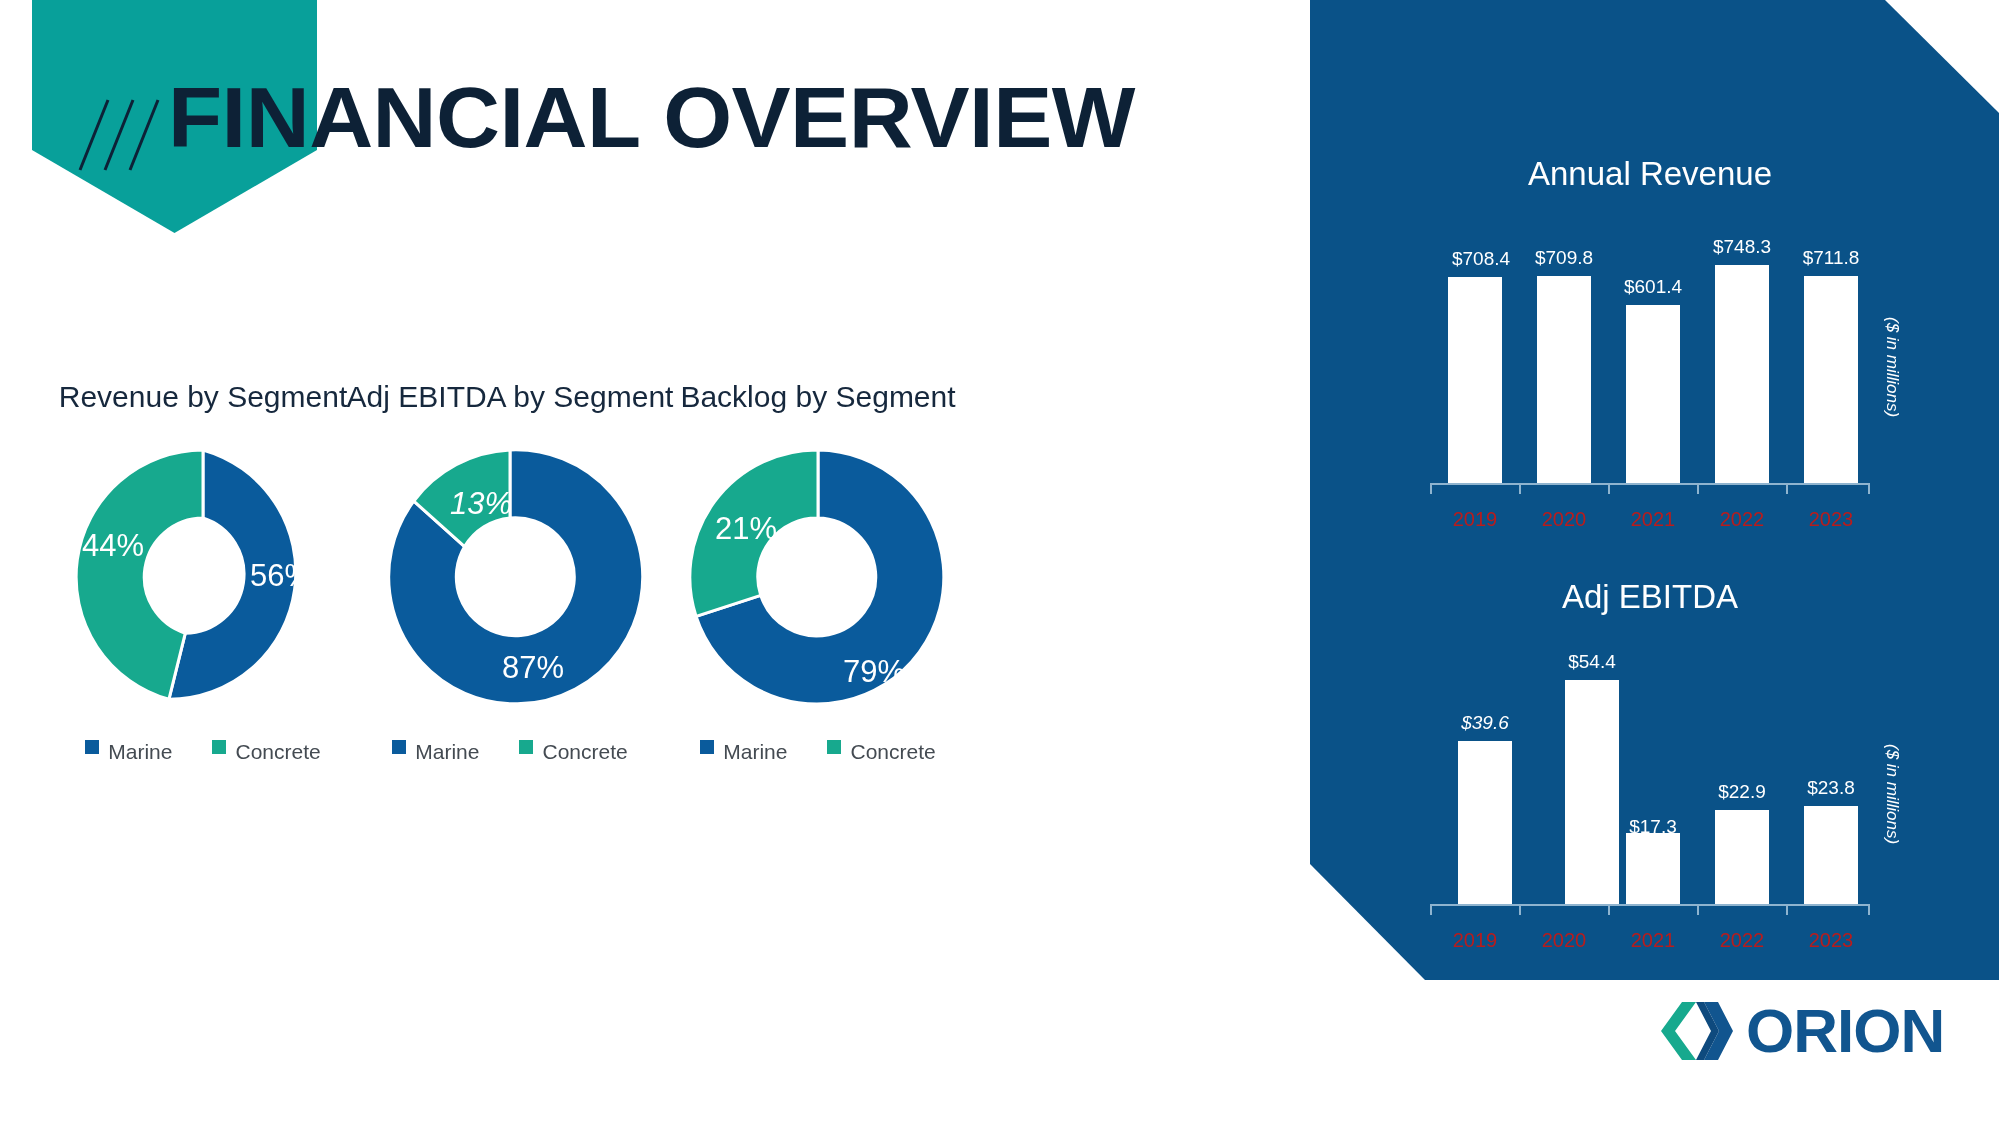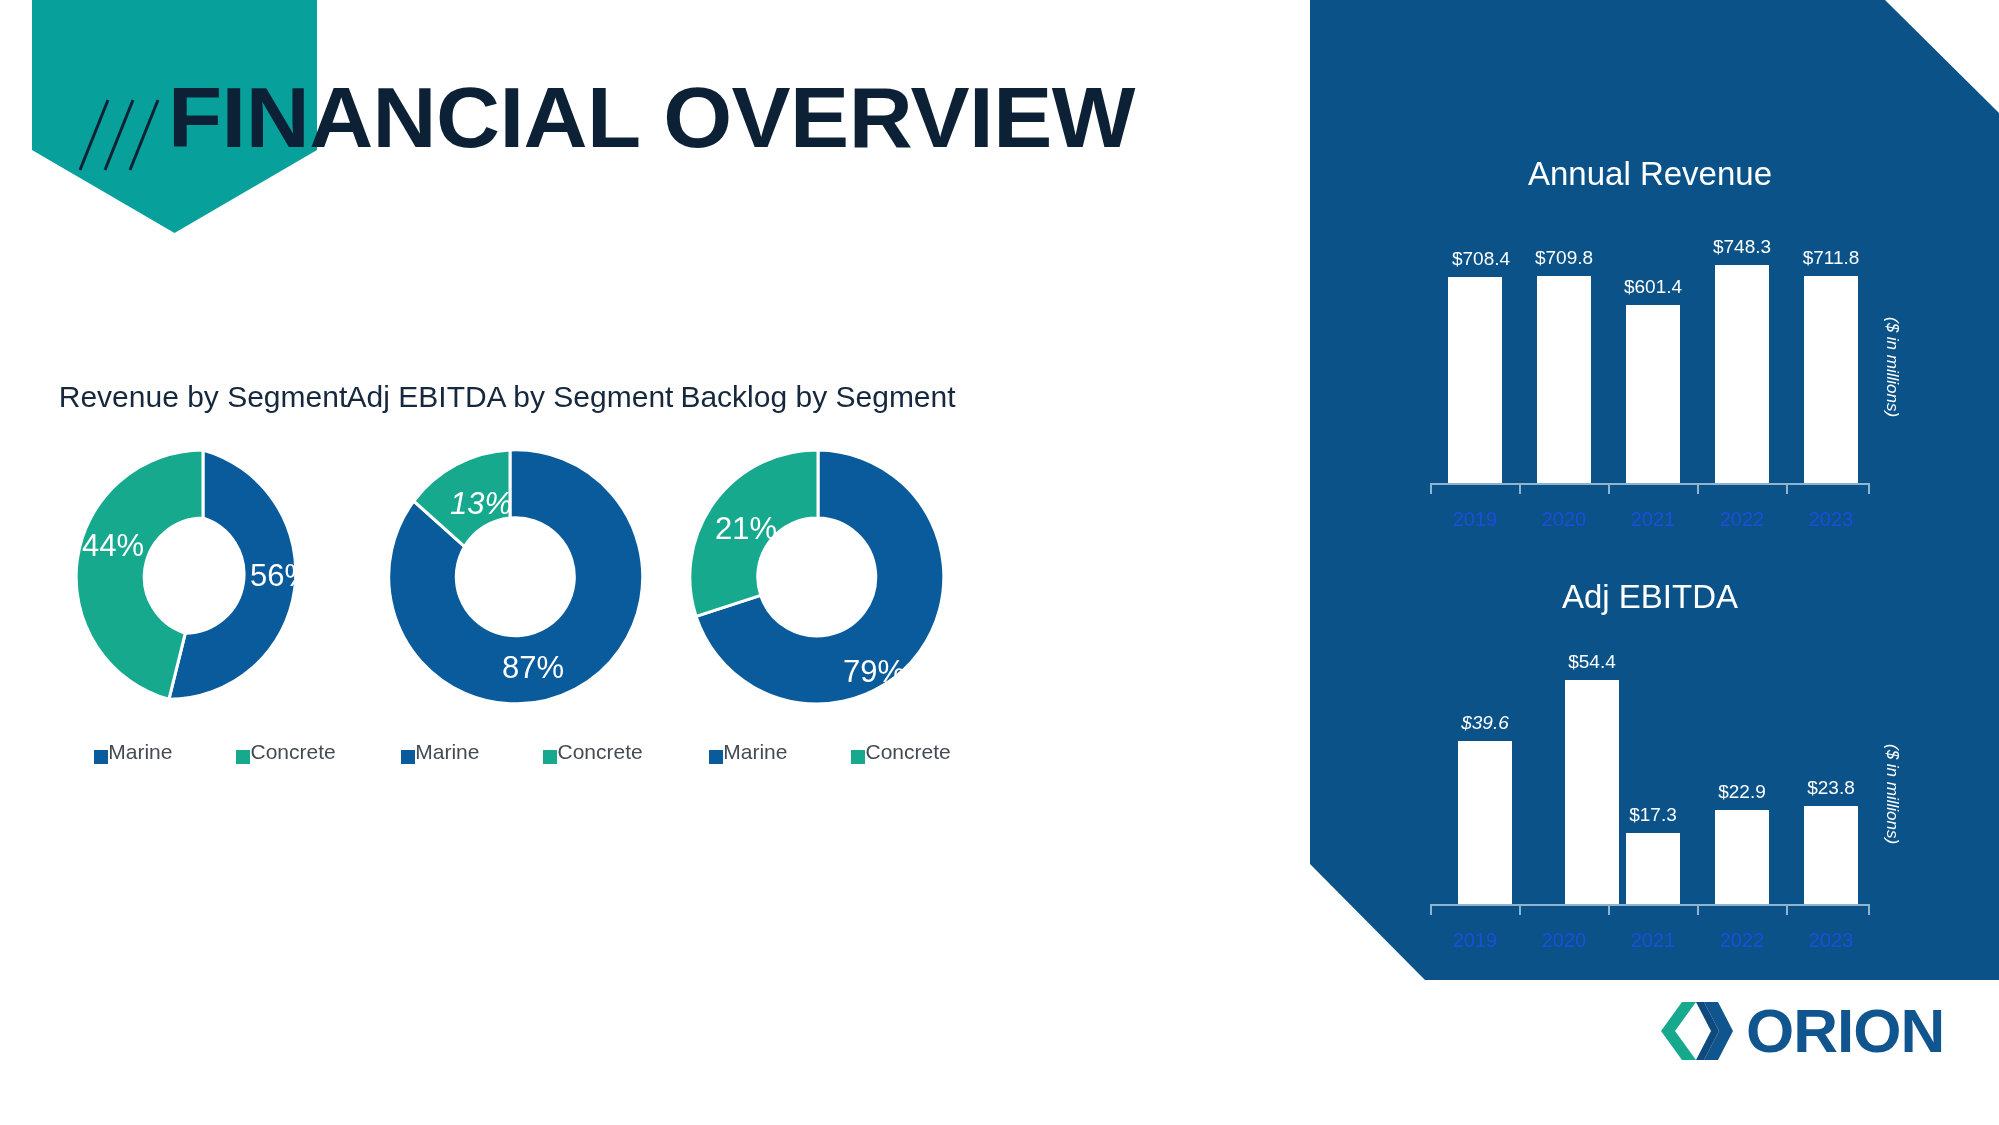--- a/index.html
+++ b/index.html
@@ -78,24 +78,24 @@
     white-space: nowrap;
   }
   .legend {
     display: flex;
     justify-content: center;
     gap: 40px;
     margin-top: 24px;
   }
   .legend-item {
     display: flex;
-    align-items: flex-end;
+    align-items: flex-start;
+    gap: 9px;
     font-size: 21px;
     color: #444b52;
-    margin-left: 24px;
   }
   .legend-swatch {
     width: 14px;
     height: 14px;
     display: inline-block;
   }
 
   
   #blue-panel {
     position: absolute;
@@ -146,21 +146,21 @@
     background: #8fb4cf;
   }
   .tick {
     position: absolute;
     width: 2px;
     height: 9px;
     background: #8fb4cf;
   }
   .bar-cat {
     position: absolute;
-    color: #1d4ed8;
+    color: #b91c1c;
     font-size: 20px;
     text-align: center;
     width: 70px;
     white-space: nowrap;
   }
   .axis-unit {
     position: absolute;
     color: #ffffff;
     font-size: 17px;
     font-style: italic;
@@ -330,21 +330,21 @@
     <div class="bars-area" style="height:230px; margin-top:60px;">
       <div class="bar-col" style="left:28px; height:230px;font-style:italic;">
         <span class="bar-value" style="bottom:172px;">$39.6</span>
         <div class="bar-rect" style="height:165px;"></div>
       </div>
       <div class="bar-col" style="left:107px; height:230px;margin-left:28px;">
         <span class="bar-value" style="bottom:233px;">$54.4</span>
         <div class="bar-rect" style="height:226px;"></div>
       </div>
       <div class="bar-col" style="left:196px; height:230px;">
-        <span class="bar-value" style="bottom:80px;">$17.3</span>
+        <span class="bar-value" style="bottom:68px;">$17.3</span>
         <div class="bar-rect" style="height:73px;"></div>
       </div>
       <div class="bar-col" style="left:285px; height:230px;">
         <span class="bar-value" style="bottom:103px;">$22.9</span>
         <div class="bar-rect" style="height:96px;"></div>
       </div>
       <div class="bar-col" style="left:374px; height:230px;">
         <span class="bar-value" style="bottom:107px;">$23.8</span>
         <div class="bar-rect" style="height:100px;"></div>
       </div>

